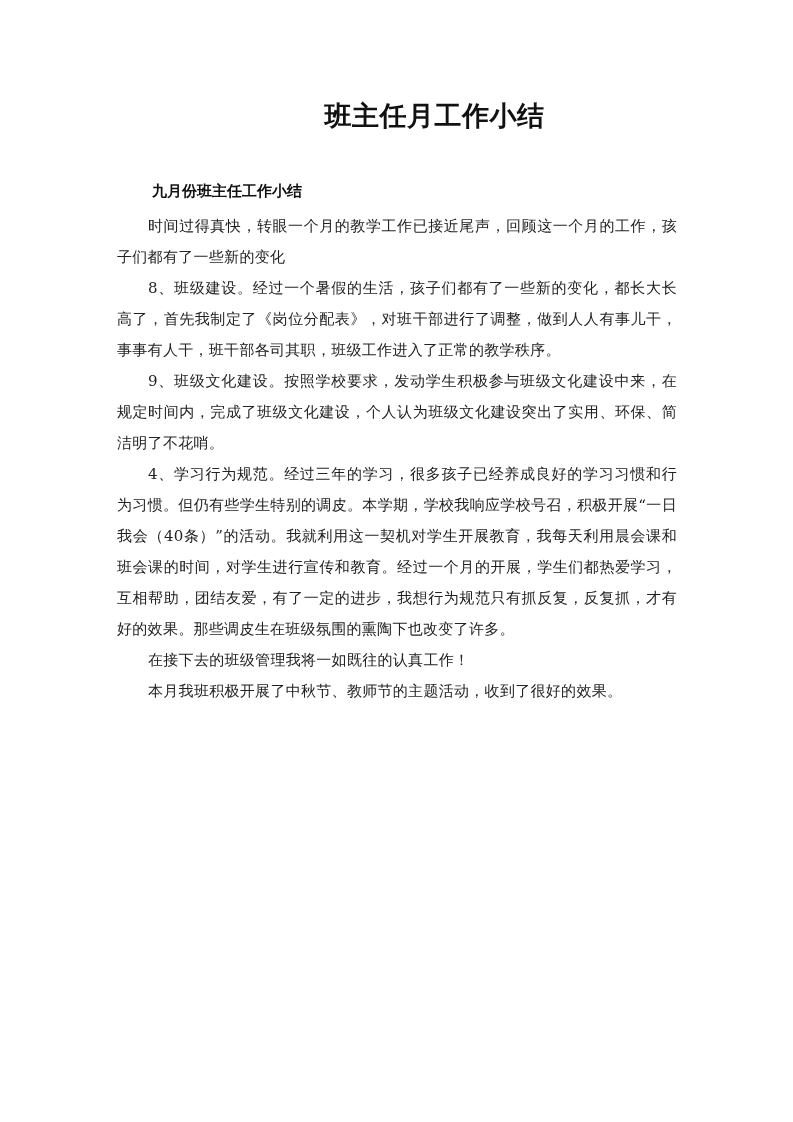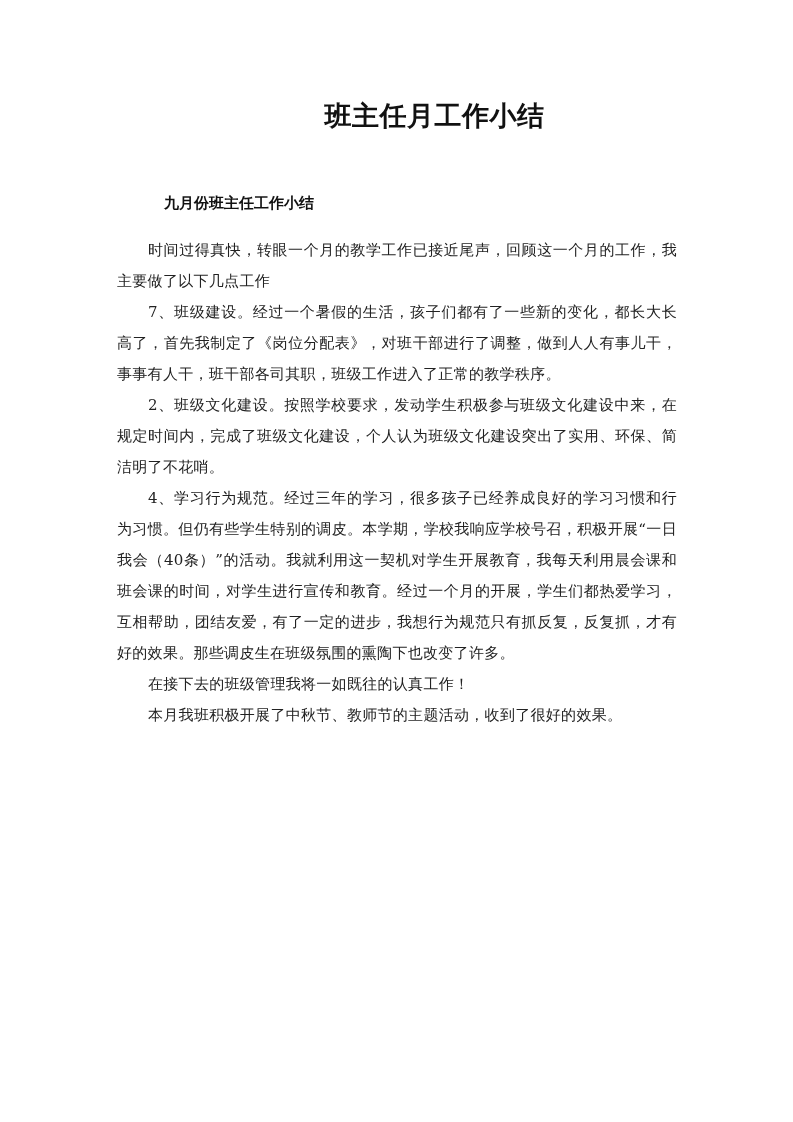--- a/index.html
+++ b/index.html
@@ -4,31 +4,31 @@
   <style>
     html, body { margin: 0; padding: 0; background: #ffffff; }
     body { width: 793px; height: 1122px; position: relative; overflow: hidden;
            font-family: "DejaVu Serif", "Liberation Serif", serif; color: #1a1a1a; }
     .page { position: absolute; left: 0; top: 0; width: 793px; height: 1122px; }
     .title { position: absolute; left: 0; width: 793px; top: 98px; text-align: center;
              font-family: "DejaVu Sans", "Liberation Sans", sans-serif; font-weight: bold;
              font-size: 27px; letter-spacing: 0.5px; color: #111; padding-left: 38px; }
     .content { position: absolute; left: 117px; top: 172px; width: 560px; }
     .subtitle { font-family: "DejaVu Sans", "Liberation Sans", sans-serif; font-weight: bold;
-                font-size: 15px; line-height: 31px; text-indent: 31px; margin: 16px; color: #111; }
+                font-size: 15px; line-height: 31px; text-indent: 31px; margin: 4px; color: #111; }
     .para { font-size: 15px; line-height: 31px; text-indent: 31px; margin: 0;
             text-align: justify; letter-spacing: 0.3px; color: #222; }
   </style>
 </head>
 <body>
 
 <div class="page">
   <div class="title">班主任月工作小结</div>
   <div class="content">
     <p class="subtitle">九月份班主任工作小结</p>
-    <p class="para">时间过得真快，转眼一个月的教学工作已接近尾声，回顾这一个月的工作，我主要做了以下几点工作</p>
-    <p class="para">7、班级建设。经过一个暑假的生活，孩子们都有了一些新的变化，都长大长高了，首先我制定了《岗位分配表》，对班干部进行了调整，做到人人有事儿干，事事有人干，班干部各司其职，班级工作进入了正常的教学秩序。</p>
-    <p class="para">2、班级文化建设。按照学校要求，发动学生积极参与班级文化建设中来，在规定时间内，完成了班级文化建设，个人认为班级文化建设突出了实用、环保、简洁明了不花哨。</p>
+    <p class="para">时间过得真快，转眼一个月的教学工作已接近尾声，回顾这一个月的工作，孩子们都有了一些新的变化</p>
+    <p class="para">8、班级建设。经过一个暑假的生活，孩子们都有了一些新的变化，都长大长高了，首先我制定了《岗位分配表》，对班干部进行了调整，做到人人有事儿干，事事有人干，班干部各司其职，班级工作进入了正常的教学秩序。</p>
+    <p class="para">9、班级文化建设。按照学校要求，发动学生积极参与班级文化建设中来，在规定时间内，完成了班级文化建设，个人认为班级文化建设突出了实用、环保、简洁明了不花哨。</p>
     <p class="para">4、学习行为规范。经过三年的学习，很多孩子已经养成良好的学习习惯和行为习惯。但仍有些学生特别的调皮。本学期，学校我响应学校号召，积极开展“一日我会（40条）”的活动。我就利用这一契机对学生开展教育，我每天利用晨会课和班会课的时间，对学生进行宣传和教育。经过一个月的开展，学生们都热爱学习，互相帮助，团结友爱，有了一定的进步，我想行为规范只有抓反复，反复抓，才有好的效果。那些调皮生在班级氛围的熏陶下也改变了许多。</p>
     <p class="para">在接下去的班级管理我将一如既往的认真工作！</p>
     <p class="para">本月我班积极开展了中秋节、教师节的主题活动，收到了很好的效果。</p>
   </div>
 </div>
 
 </body></html>

